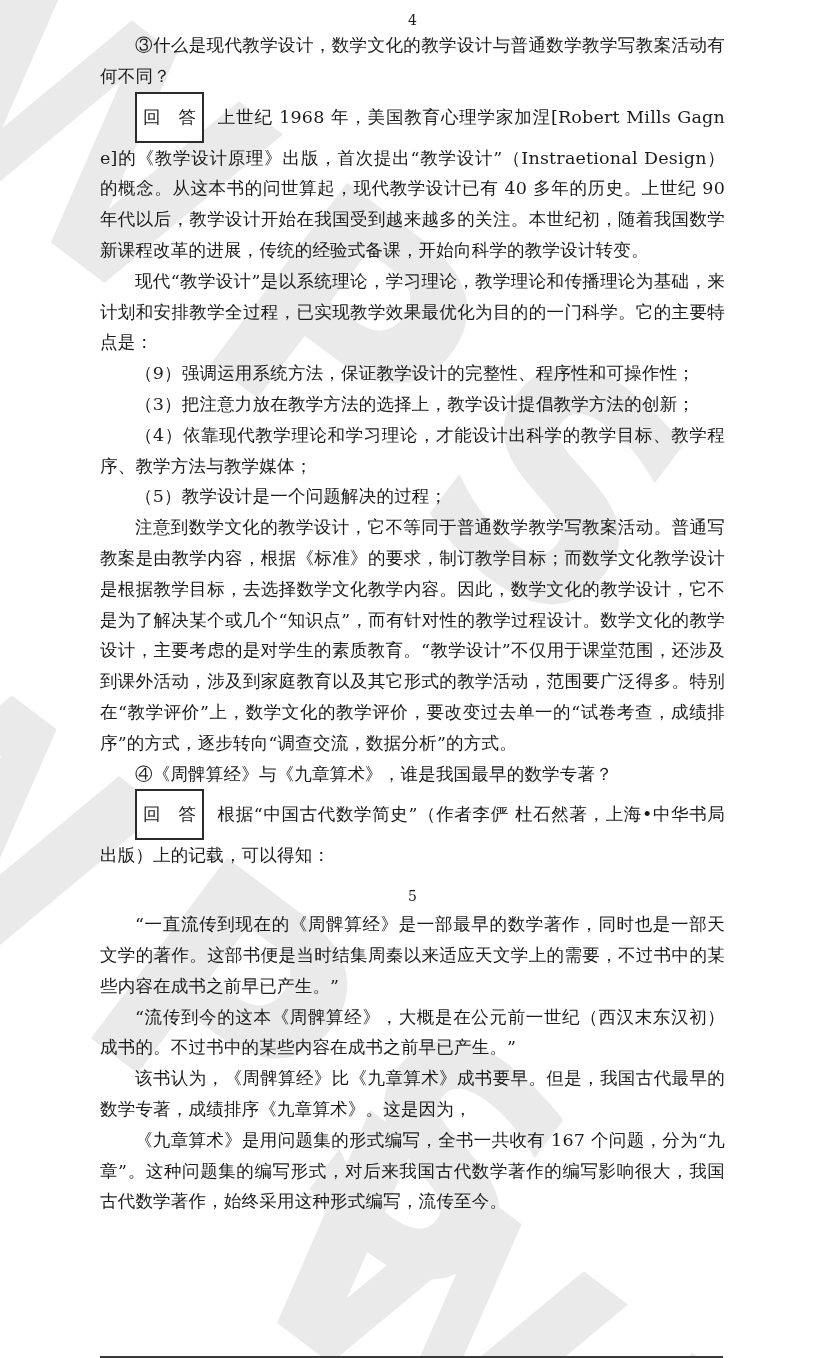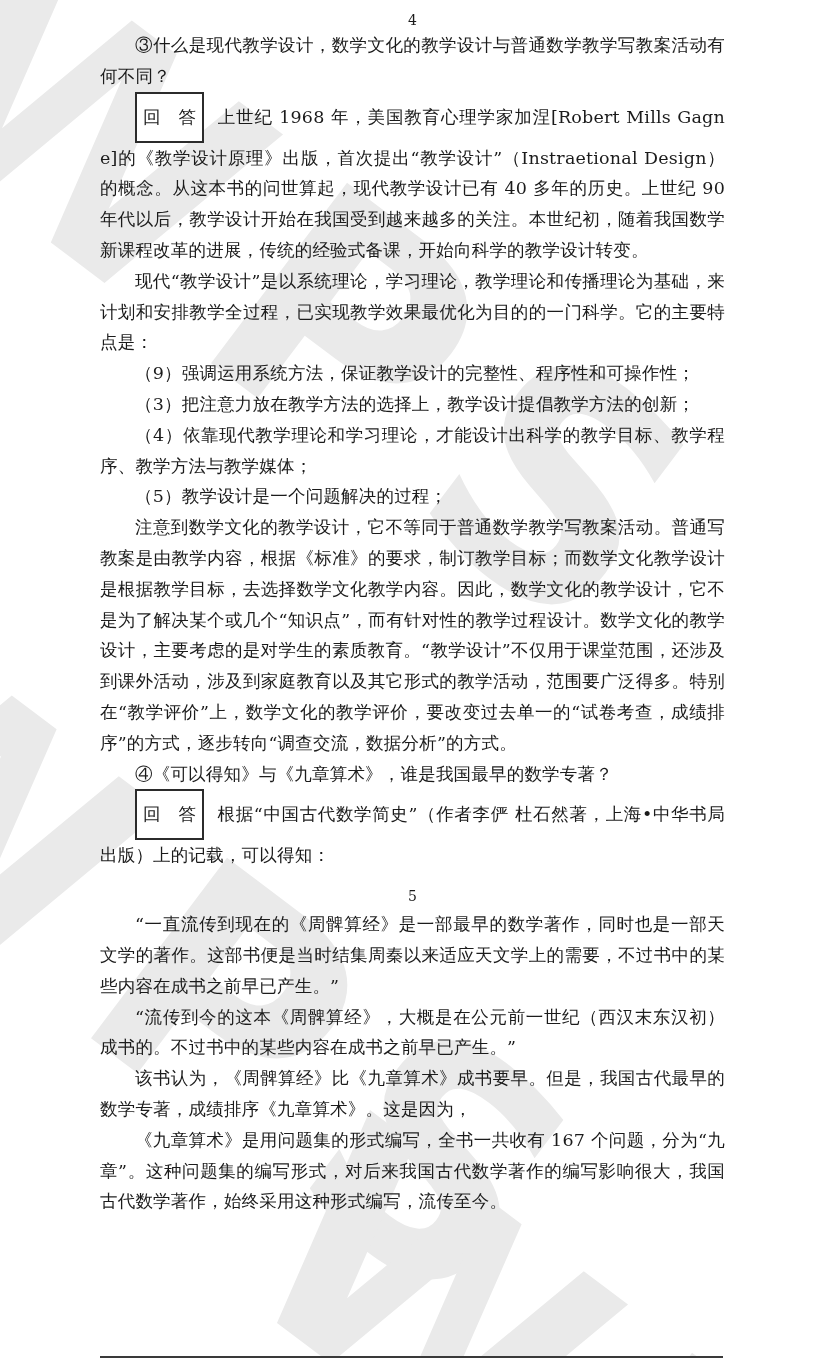--- a/index.html
+++ b/index.html
@@ -83,21 +83,21 @@
 
   <p class="body">现代“教学设计”是以系统理论，学习理论，教学理论和传播理论为基础，来计划和安排教学全过程，已实现教学效果最优化为目的的一门科学。它的主要特点是：</p>
 
   <p class="body">（9）强调运用系统方法，保证教学设计的完整性、程序性和可操作性；</p>
   <p class="body">（3）把注意力放在教学方法的选择上，教学设计提倡教学方法的创新；</p>
   <p class="body">（4）依靠现代教学理论和学习理论，才能设计出科学的教学目标、教学程序、教学方法与教学媒体；</p>
   <p class="body">（5）教学设计是一个问题解决的过程；</p>
 
   <p class="body">注意到数学文化的教学设计，它不等同于普通数学教学写教案活动。普通写教案是由教学内容，根据《标准》的要求，制订教学目标；而数学文化教学设计是根据教学目标，去选择数学文化教学内容。因此，数学文化的教学设计，它不是为了解决某个或几个“知识点”，而有针对性的教学过程设计。数学文化的教学设计，主要考虑的是对学生的素质教育。“教学设计”不仅用于课堂范围，还涉及到课外活动，涉及到家庭教育以及其它形式的教学活动，范围要广泛得多。特别在“教学评价”上，数学文化的教学评价，要改变过去单一的“试卷考查，成绩排序”的方式，逐步转向“调查交流，数据分析”的方式。</p>
 
-  <p class="q">④《可以得知》与《九章算术》，谁是我国最早的数学专著？</p>
+  <p class="q">④《周髀算经》与《九章算术》，谁是我国最早的数学专著？</p>
 
   <p class="ans"><span class="ansbox">回　答</span><span>根据“中国古代数学简史”（作者李俨 杜石然著，上海•中华书局出版）上的记载，可以得知：</span></p>
 
   <div class="pagenum" id="pn5">5</div>
 
   <p class="body">“一直流传到现在的《周髀算经》是一部最早的数学著作，同时也是一部天文学的著作。这部书便是当时结集周秦以来适应天文学上的需要，不过书中的某些内容在成书之前早已产生。”</p>
   <p class="body">“流传到今的这本《周髀算经》，大概是在公元前一世纪（西汉末东汉初）成书的。不过书中的某些内容在成书之前早已产生。”</p>
   <p class="body">该书认为，《周髀算经》比《九章算术》成书要早。但是，我国古代最早的数学专著，成绩排序《九章算术》。这是因为，</p>
   <p class="body">《九章算术》是用问题集的形式编写，全书一共收有 167 个问题，分为“九章”。这种问题集的编写形式，对后来我国古代数学著作的编写影响很大，我国古代数学著作，始终采用这种形式编写，流传至今。</p>
 

